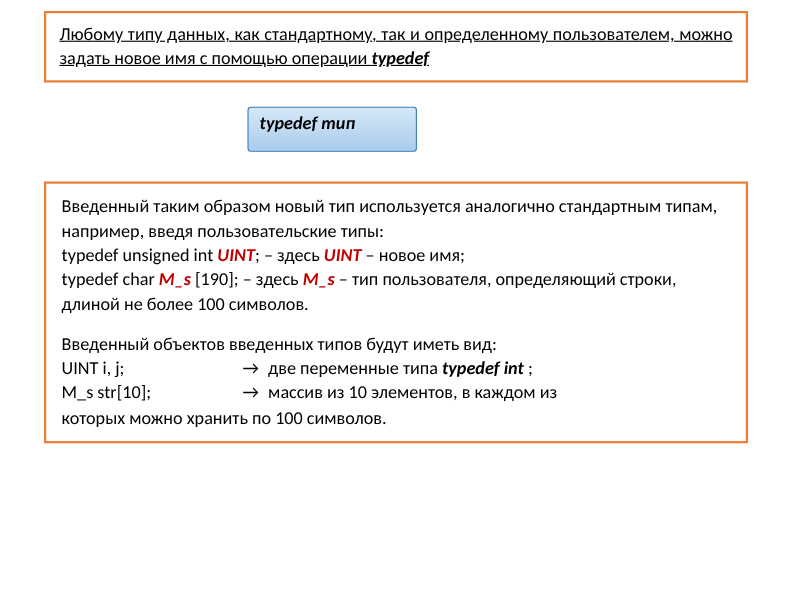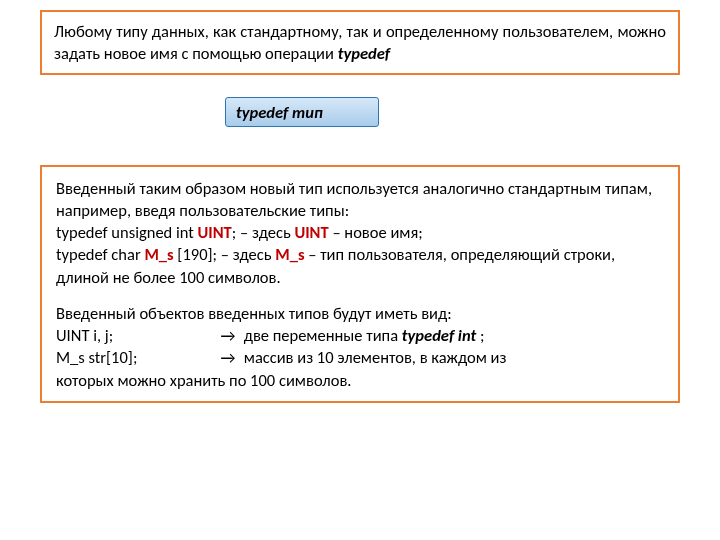--- a/index.html
+++ b/index.html
@@ -28,34 +28,35 @@
   .box {
     border: 2px solid #ED7D31;
     background: #fff;
     padding: 8px 12px;
     font-size: 16.5px;
     margin-bottom: 22px;
   }
   .intro {
     text-align: justify;
     line-height: 1.35;
+    text-decoration: underline;
   }
   .syntax-wrap {
     text-align: left;
     margin-left: 185px;
     margin-bottom: 20px;
     position: relative;
     height: 48px;
   }
   .syntax {
     display: inline-block;
     background: linear-gradient(#D6E8F8, #A9CCEB);
     border: 1px solid #2E75B6;
     border-radius: 3px;
-    padding: 4px 55px 4px 10px;
+    padding: 4px 55px 15px 10px;
     font-size: 16.5px;
     font-weight: bold;
     font-style: italic;
     position: relative;
     z-index: 2;
   }
   .syntax .kw { color: #000; }
   .syntax .tp { color: #000; }
   .syntax-sub {
     font-size: 16.5px;
@@ -64,21 +65,21 @@
     margin-left: 10px;
     margin-top: -2px;
   }
   .details {
     padding: 10px 14px;
     font-size: 16.5px;
     line-height: 1.35;
   }
   .b { font-weight: normal; }
   .bi { font-weight: bold; font-style: italic; }
-  .ibi { font-weight: bold; color: #C00000; }
+  .ibi { font-weight: bold; font-style: italic; color: #C00000; }
   .para { margin-bottom: 0; }
   .gap { height: 14px; }
   .arrow { display:inline-block; width: 24px; text-align:center;}
 </style>
 </head>
 <body>
 
 <div class="slide">
 
 

